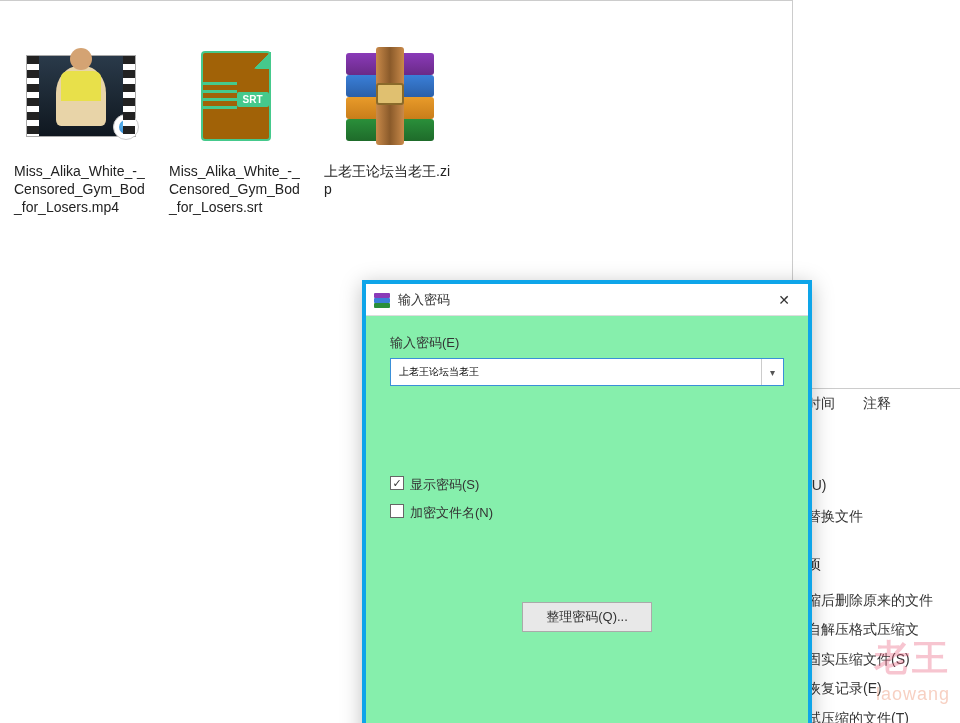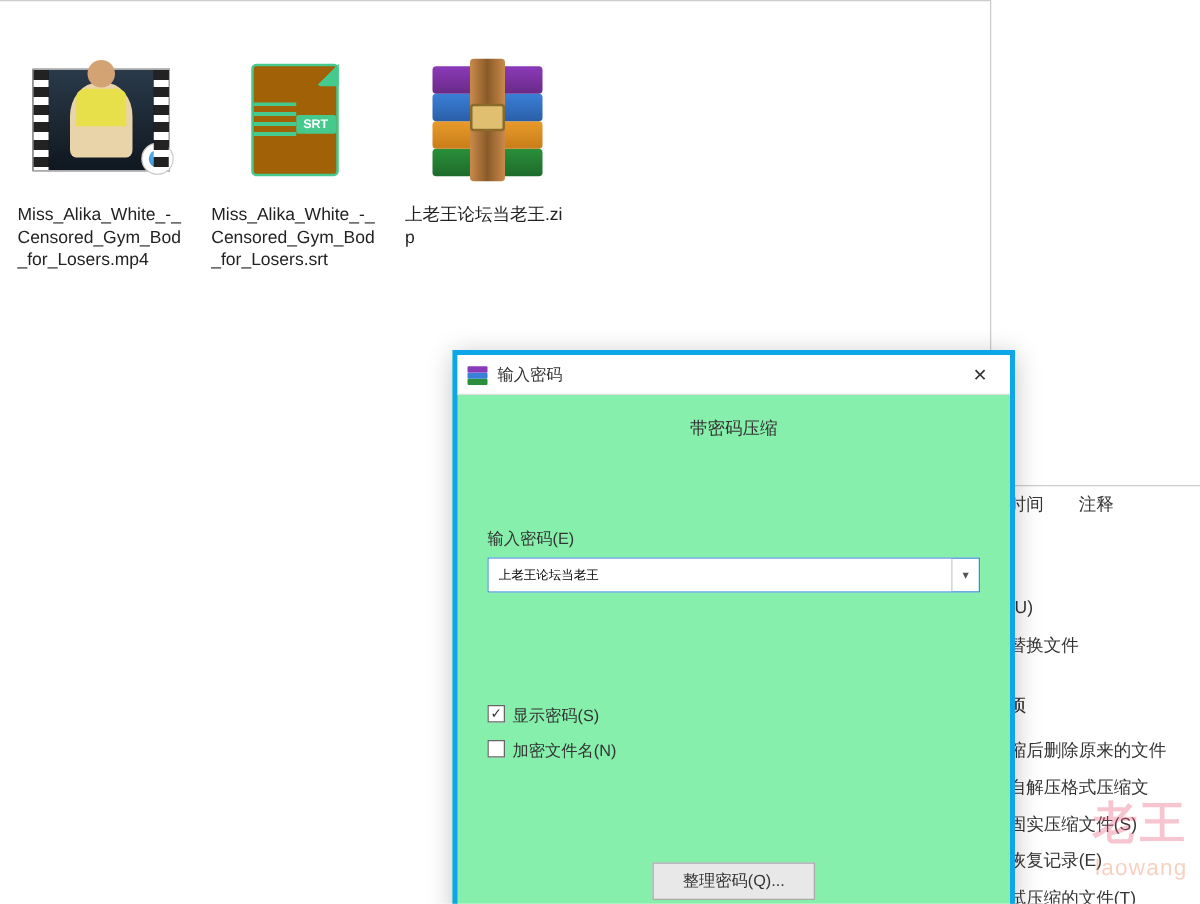--- a/index.html
+++ b/index.html
@@ -413,21 +413,20 @@
       <div class="mini-book mb1"></div>
       <div class="mini-book mb2"></div>
       <div class="mini-book mb3"></div>
     </div>
     <div class="dialog-title">输入密码</div>
     <div class="close-btn">
       <span>✕</span>
     </div>
   </div>
   <div class="dialog-body">
-    <div class="dialog-subtitle">带密码压缩</div>
 
     <div class="field-label">输入密码(E)</div>
     <div class="combo-row">
       <input class="combo-input" value="上老王论坛当老王" style="">
       <div class="combo-drop">▾</div>
     </div>
 
     <div class="checkbox-row" style="margin-top:90px;">
       <span class="cb checked"></span>
       <span>显示密码(S)</span>

